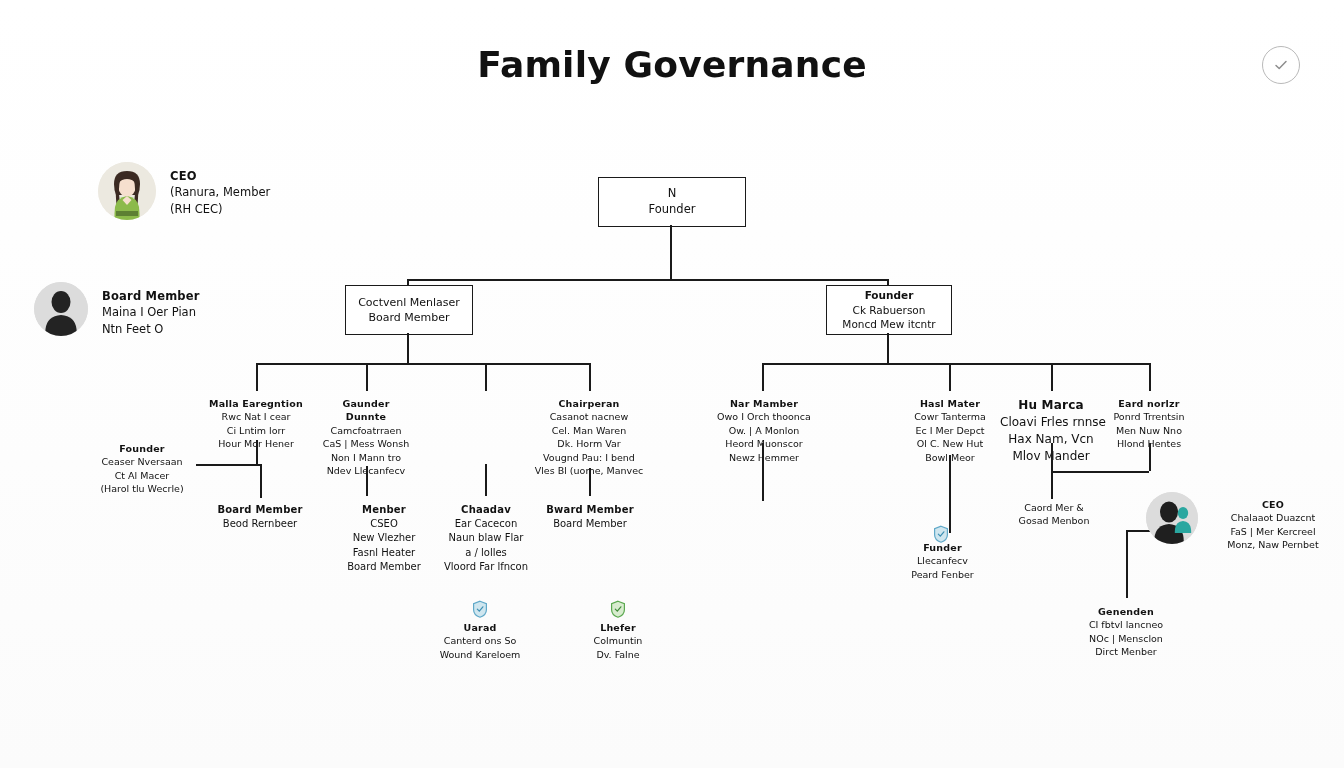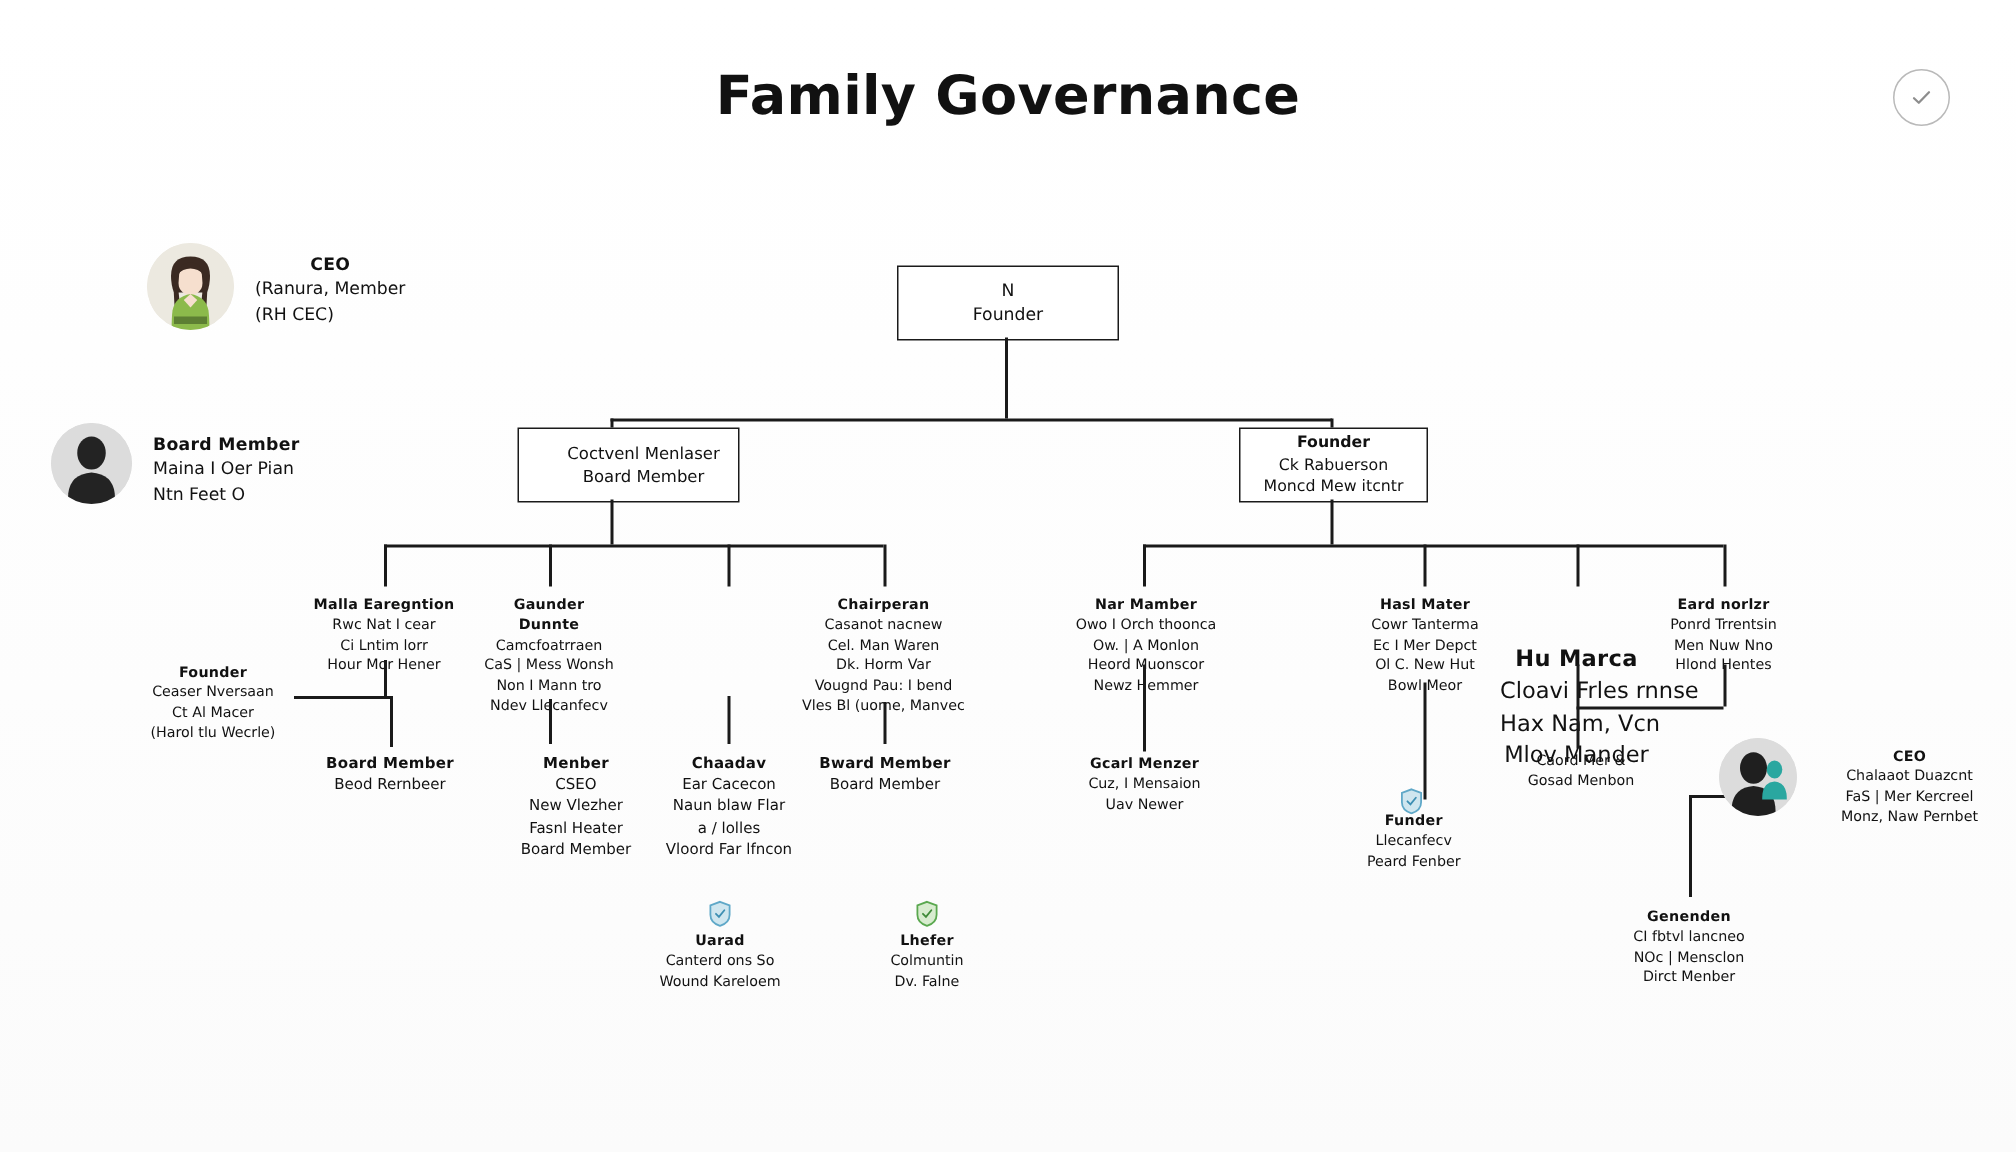--- a/index.html
+++ b/index.html
@@ -43,21 +43,21 @@
     color:#111;
   }
   .node-box .ln{display:block;white-space:nowrap;}
   .node-box .ln.b{font-weight:bold;}
   
   .label{
     position:absolute;text-align:center;color:#111;
     line-height:1.42;white-space:nowrap;
   }
   .label .ln{display:block;}
-  .label .ln.b{font-weight:bold;letter-spacing:.2px;text-align:center;}
+  .label .ln.b{font-weight:bold;letter-spacing:.2px;}
   
   .vline{position:absolute;width:1.6px;background:#1a1a1a;}
   .hline{position:absolute;height:1.6px;background:#1a1a1a;}
   
   .avatar{
     position:absolute;border-radius:50%;overflow:hidden;
     display:block;
   }
   .avatar svg{display:block;}
   
@@ -113,21 +113,21 @@
     <span class="ln">N</span>
     <span class="ln">Founder</span>
   </div>
 
   <div class="vline" style="left:670px;top:225px;height:54px;"></div>
 
   <div class="hline" style="left:407px;top:279px;width:481px;"></div>
   <div class="vline" style="left:407px;top:279px;height:14px;"></div>
   <div class="vline" style="left:887px;top:279px;height:14px;"></div>
 
-  <div class="node-box" style="left:345px;top:285px;width:126px;height:48px;font-size:11px;padding-left:20px;">
+  <div class="node-box" style="left:345px;top:285px;width:126px;height:48px;font-size:11px;">
     <span class="ln">Coctvenl Menlaser</span>
     <span class="ln">Board Member</span>
   </div>
 
   <div class="node-box" style="left:826px;top:285px;width:124px;height:48px;font-size:10.5px;">
     <span class="ln b">Founder</span>
     <span class="ln">Ck Rabuerson</span>
     <span class="ln">Moncd Mew itcntr</span>
   </div>
 
@@ -180,21 +180,21 @@
   </div>
 
   <div class="label" style="left:890px;top:397px;width:120px;font-size:9.5px;">
     <span class="ln b">Hasl Mater</span>
     <span class="ln">Cowr Tanterma</span>
     <span class="ln">Ec I Mer Depct</span>
     <span class="ln">Ol C. New Hut</span>
     <span class="ln">Bowl Meor</span>
   </div>
 
-  <div class="label" style="left:1000px;top:397px;width:102px;font-size:15px;margin-top:32px;">
+  <div class="label" style="left:1000px;top:397px;width:102px;font-size:12px;">
     <span class="ln b">Hu Marca</span>
     <span class="ln">Cloavi Frles rnnse</span>
     <span class="ln">Hax Nam, Vcn</span>
     <span class="ln">Mlov Mander</span>
   </div>
 
   <div class="label" style="left:1098px;top:397px;width:102px;font-size:9.5px;">
     <span class="ln b">Eard norlzr</span>
     <span class="ln">Ponrd Trrentsin</span>
     <span class="ln">Men Nuw Nno</span>
@@ -243,25 +243,20 @@
   </div>
 
   <div class="vline" style="left:762px;top:443px;height:58px;"></div>
   <div class="vline" style="left:949px;top:455px;height:78px;"></div>
   <div class="vline" style="left:1051px;top:443px;height:56px;"></div>
   <div class="vline" style="left:1149px;top:443px;height:28px;"></div>
   <div class="hline" style="left:1051px;top:471px;width:98px;"></div>
   <div class="vline" style="left:1126px;top:530px;height:68px;"></div>
   <div class="hline" style="left:1126px;top:530px;width:24px;"></div>
 
-  <div class="label" style="left:703px;top:503px;width:120px;font-size:9.5px;">
-    <span class="ln b">Gcarl Menzer</span>
-    <span class="ln">Cuz, I Mensaion</span>
-    <span class="ln">Uav Newer</span>
-  </div>
 
   <div class="label" style="left:995px;top:501px;width:118px;font-size:9.5px;">
     <span class="ln">Caord Mer &amp;</span>
     <span class="ln">Gosad Menbon</span>
   </div>
 
   <div class="mini-icon" style="left:472px;top:600px;">
     <svg width="16" height="18" viewBox="0 0 16 18">
       <path d="M8 1.2 L14.4 3.6 v6.2 c0 4 -3.2 6.4 -6.4 7.4 c-3.2 -1 -6.4 -3.4 -6.4 -7.4 V3.6z" fill="#cfe6ef" stroke="#5fa8c8" stroke-width="1.2"></path>
       <path d="M5.3 9.2 L7.3 11.2 L10.9 6.8" stroke="#3d8fb3" stroke-width="1.2" fill="none" stroke-linecap="round"></path>

